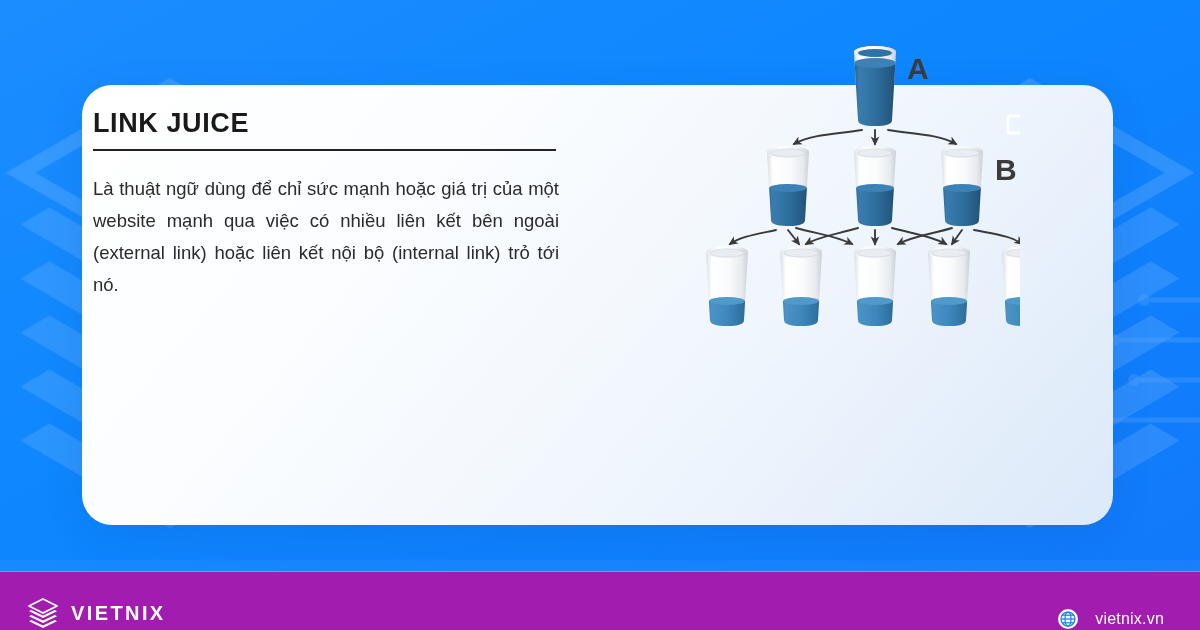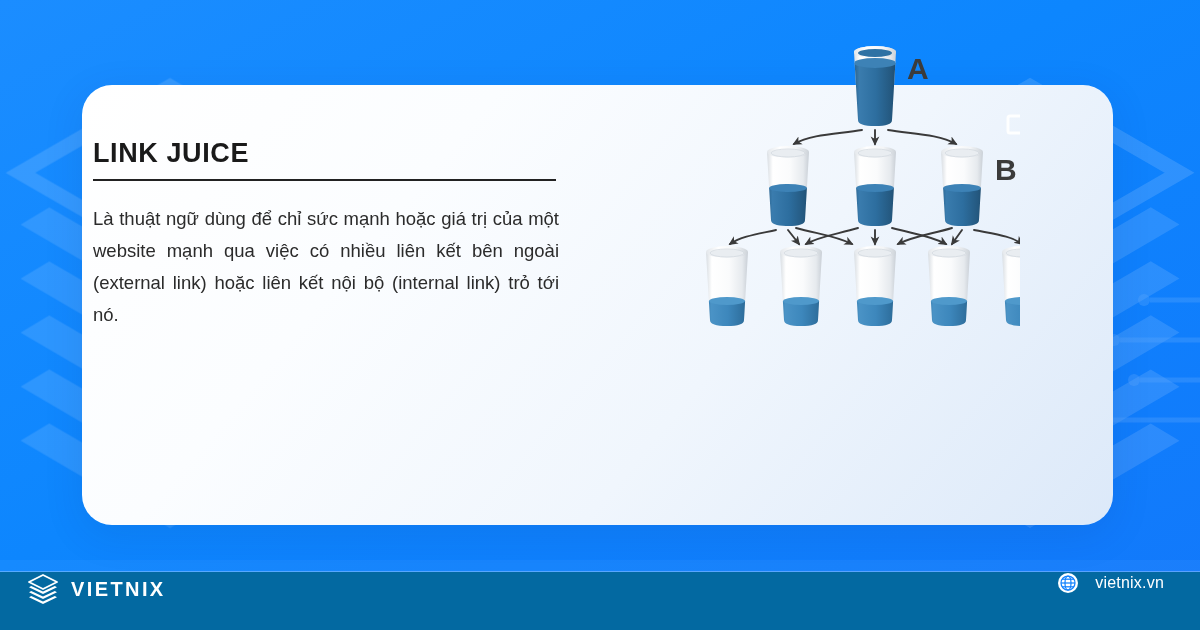--- a/index.html
+++ b/index.html
@@ -24,21 +24,21 @@
     width:1031px; height:440px;
     border-radius:30px;
     background:linear-gradient(130deg,#ffffff 0%,#fbfdff 30%,#f0f6fd 62%,#dce9f9 100%);
     box-shadow:0 10px 40px rgba(0,40,110,0.10);
     overflow:hidden;
   }
 
   
   #text-block{
     position:absolute;
-    left:93px; top:139px;
+    left:93px; top:109px;
     width:466px;
   }
   #page-title{
     font-size:27px;
     font-weight:bold;
     letter-spacing:0.6px;
     color:#1a1a1a;
     line-height:1.1;
   }
   #title-rule{
@@ -62,23 +62,23 @@
     left:600px; top:30px;
     width:420px; height:330px;
   }
   #diagram svg{ display:block; }
 
   
   #footer{
     position:absolute;
     left:0; bottom:0;
     width:1200px; height:58px;
-    background:#0369a1;
+    background:#a21caf;
     display:flex;
-    align-items:flex-start;
+    align-items:flex-end;
     justify-content:space-between;
     padding:0 36px 0 26px;
   }
   #brand{ display:flex; align-items:center; gap:11px; }
   #brand-name{
     color:#fff;
     font-size:20px;
     font-weight:bold;
     letter-spacing:2.4px;
   }

